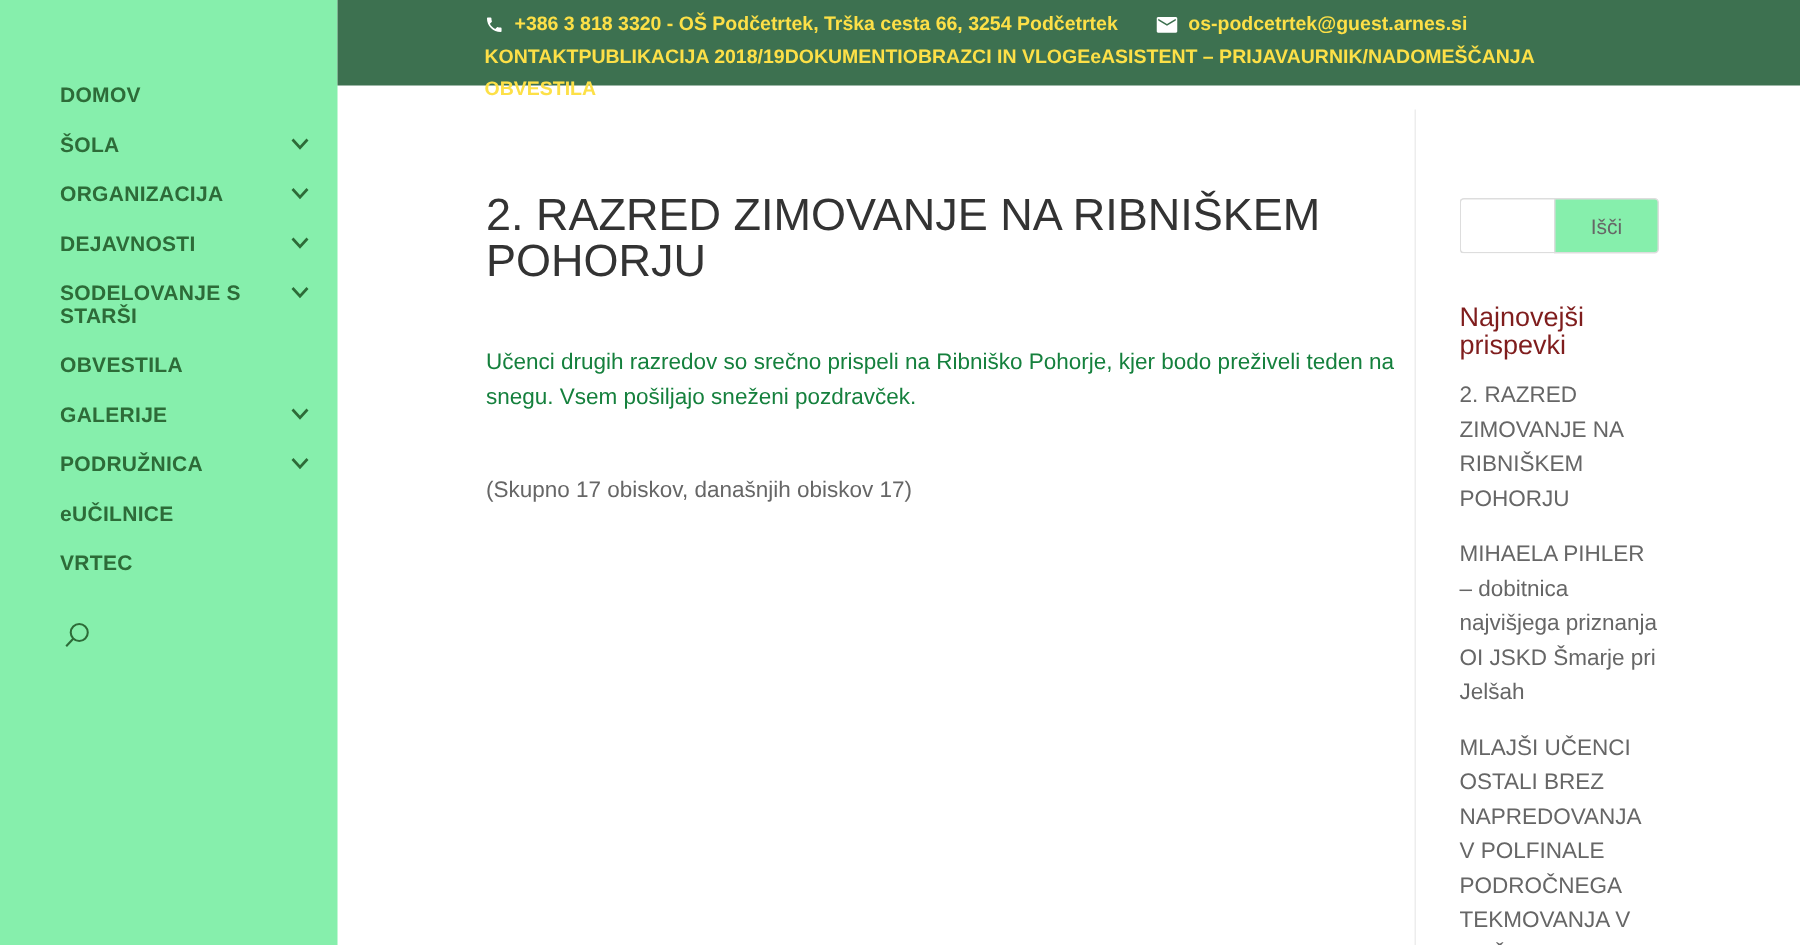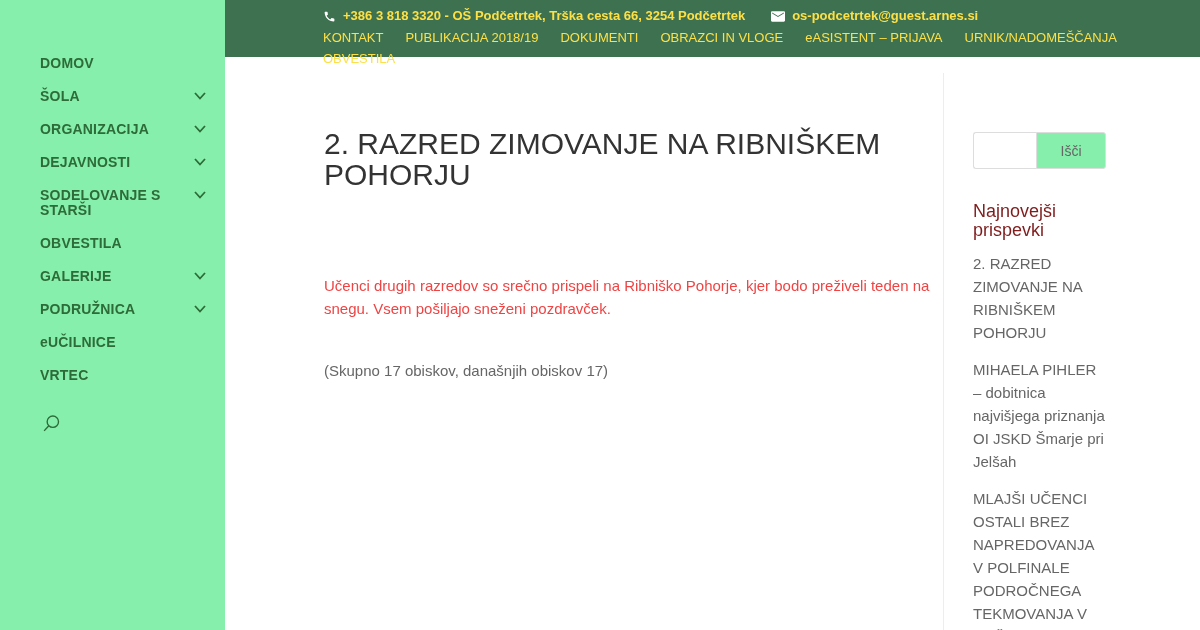--- a/index.html
+++ b/index.html
@@ -59,24 +59,23 @@
     gap: 26px;
     font-size: 13px;
     font-weight: 700;
     line-height: 16px;
     white-space: nowrap;
   }
   .contact-item { display: flex; align-items: center; gap: 7px; cursor: pointer; }
   .contact-item svg { flex: 0 0 auto; }
   .menu-row {
     display: flex;
-    gap: 22px;
     margin-top: 6px;
     font-size: 13px;
-    font-weight: 400;
+    font-weight: 700;
     line-height: 15px;
     white-space: nowrap;
   }
   .menu-row span { cursor: pointer; }
 
   
   .content-divider {
     position: absolute;
     left: 943px; top: 73px;
     width: 1px; height: 557px;
@@ -94,24 +93,24 @@
     font-weight: 400;
     line-height: 31px;
     color: #333333;
   }
   .post-meta {
     margin-top: 14px;
     font-size: 14px;
     color: #666666;
   }
   .post-body {
-    margin-top: 84px;
+    margin-top: 40px;
     font-size: 15px;
     line-height: 23px;
-    color: #ef4444;
+    color: #15803d;
   }
   .visit-counter {
     margin-top: 39px;
     font-size: 15px;
     line-height: 23px;
     color: #666666;
   }
 
   
   .right-sidebar {

